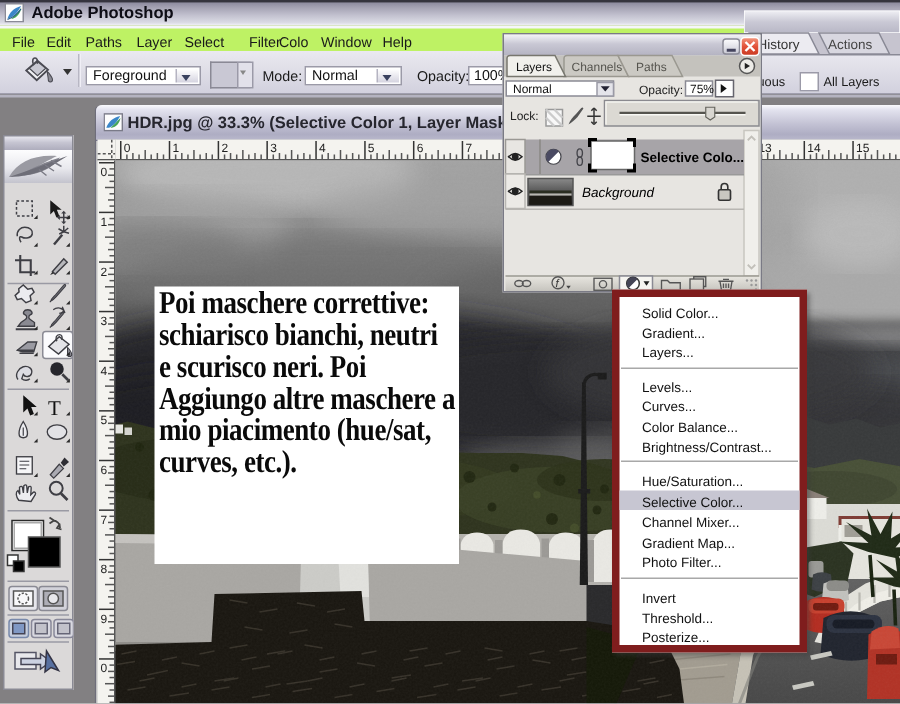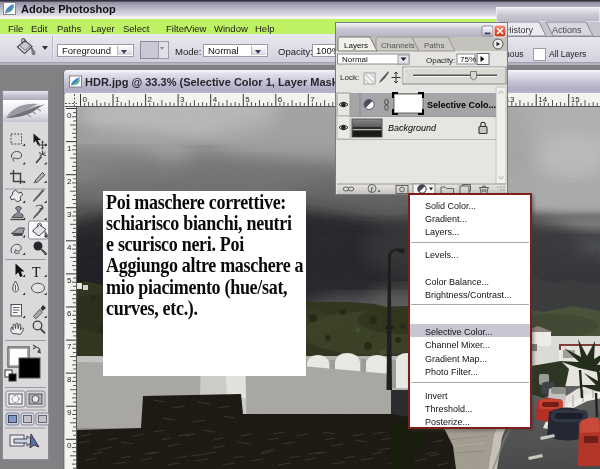--- a/index.html
+++ b/index.html
@@ -28,21 +28,21 @@
 #canvas{position:absolute;left:13px;top:37px;width:524px;height:362px;overflow:hidden;background:#8a8a8a;}
 #canvas svg{position:absolute;left:-4px;top:-9px;}
 
 #textbox{left:103px;top:191px;width:203px;height:185px;background:#fff;}
 #textbox .t{position:absolute;left:3px;top:0px;width:200px;font-family:"Liberation Serif",serif;font-weight:bold;font-size:18px;letter-spacing:-0.3px;line-height:18px;color:#0a0a0a;transform:scale(1,1.18);transform-origin:0 0;white-space:nowrap;}
 
 #toolbox{left:2px;top:90px;width:47px;height:370px;background:#dbd9d9;}
 
 #layers{left:335px;top:22px;width:171px;height:171px;background:#e6e5e1;border:1px solid #7a7a85;}
 
-#ddmenu{left:408px;top:193px;width:120px;height:232px;background:#fff;border:2px solid #7f1d1d;box-shadow:2px 2px 3px rgba(60,60,60,0.45);}
+#ddmenu{left:408px;top:193px;width:120px;height:232px;background:#fff;border:5px solid #7f1d1d;box-shadow:2px 2px 3px rgba(60,60,60,0.45);}
 .mi{position:absolute;left:0px;width:120px;height:13px;font-size:9px;color:#111;}
 .mi span{position:absolute;left:15px;top:1.5px;}
 .msep{position:absolute;left:1px;width:118px;height:1px;background:#a8a8a8;}
 
 #histfrag{left:496px;top:7px;width:104px;height:53px;}
 </style>
 </head>
 <body>
 <div id="app">
 
@@ -56,21 +56,21 @@
     <span class="txt">Adobe Photoshop</span>
   </div>
 
   <div class="abs" id="menubar">
     <span style="left:8px">File</span>
       <span style="left:31px">Edit</span>
       <span style="left:57px">Paths</span>
       <span style="left:91px">Layer</span>
       <span style="left:123px">Select</span>
       <span style="left:166px">Filter</span>
-      <span style="left:186px">View</span>
+      <span style="left:186px">Colo</span>
       <span style="left:214px">Window</span>
       <span style="left:255px">Help</span>
   </div>
 
   <div class="abs" id="optbar">
     <svg class="abs" style="left:12px;top:3px" width="26" height="20" viewBox="0 0 26 20">
       <path d="M5.5 10 L13 3.5 L20 9.5 L12.5 16.5 Z" fill="#f0f0f4" stroke="#4a4a52" stroke-width="1.2"></path>
       <path d="M7.5 8.5 L13 4 L18.5 8.5 L13 13.5 Z" fill="#c8c8d2" stroke="#4a4a52" stroke-width="0.8"></path>
       <path d="M10.5 6.5 C9 3.5 10 1 12 1.8 C13.5 2.5 12.8 5.5 12.8 5.5" fill="none" stroke="#4a4a52" stroke-width="1.1"></path>
       <path d="M19.5 10.5 C21.5 13 23 14.5 23 16.2 C23 18.2 20.2 18.2 20.2 16.2 C20.2 14.5 19.5 12.5 19.5 10.5" fill="#8a8a94" stroke="#4a4a52" stroke-width="0.7"></path>
@@ -889,27 +889,33 @@
     <div class="mi" style="top:17.4px">
         <span>Gradient...</span>
       </div>
     <div class="mi" style="top:30.8px">
         <span>Layers...</span>
       </div>
     <div class="msep" style="top:47px"></div>
     <div class="mi" style="top:53.5px">
         <span>Levels...</span>
       </div>
+    <div class="mi" style="top:66.9px">
+        <span>Curves...</span>
+      </div>
     <div class="mi" style="top:80.3px">
         <span>Color Balance...</span>
       </div>
     <div class="mi" style="top:93.7px">
         <span>Brightness/Contrast...</span>
       </div>
     <div class="msep" style="top:108.9px"></div>
+    <div class="mi" style="top:116.8px">
+        <span>Hue/Saturation...</span>
+      </div>
     <div class="mi" style="top:128.6px;height:13.4px;background:#c7c6d2">
         <span style="top:3px">Selective Color...</span>
       </div>
     <div class="mi" style="top:143.6px">
         <span>Channel Mixer...</span>
       </div>
     <div class="mi" style="top:157.1px">
         <span>Gradient Map...</span>
       </div>
     <div class="mi" style="top:170.5px">

